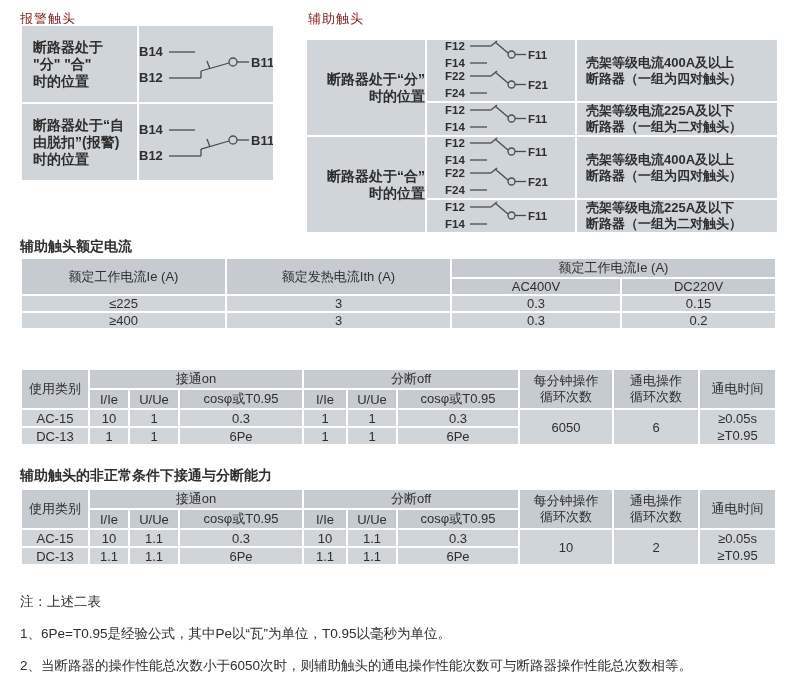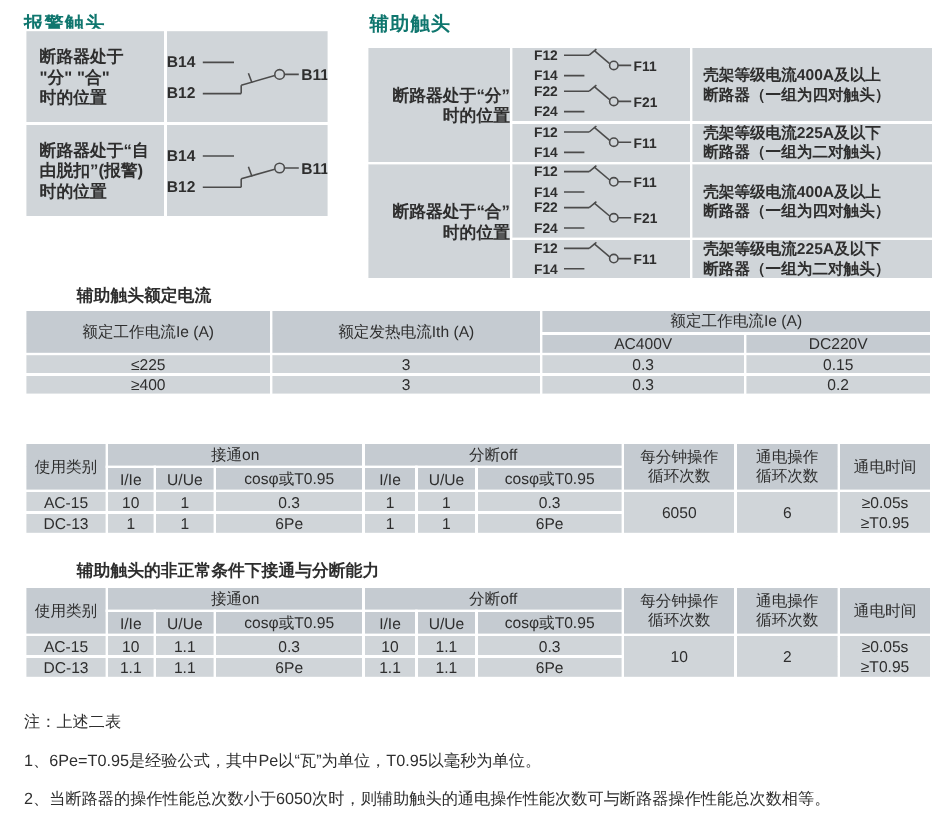--- a/index.html
+++ b/index.html
@@ -1,21 +1,21 @@
 <!DOCTYPE html>
 <html><head>
 <meta charset="utf-8">
 <style>
   * { box-sizing: border-box; }
   html,body { margin:0; padding:0; background:#fff; }
   body { font-family:"Liberation Sans","DejaVu Sans",sans-serif; }
   .page { position:relative; width:790px; height:682px; background:#ffffff; overflow:hidden; color:#2e2e2e; }
 
-  .sec-title { position:absolute; font-size:16px; font-weight:bold; color:#0f766e; letter-spacing:1px; }
-  .sub-title { position:absolute; font-size:14px; font-weight:bold; color:#2e2e2e;margin-left:44px; }
+  .sec-title { position:absolute; font-size:13px; font-weight:normal; color:#7f1d1d; letter-spacing:1px; }
+  .sub-title { position:absolute; font-size:14px; font-weight:bold; color:#2e2e2e; }
 
   table { border-collapse:collapse; table-layout:fixed; position:absolute; }
   td { border:2px solid #ffffff; background:#d0d5d9; text-align:center; vertical-align:middle;
        font-size:13px; color:#2e2e2e; padding:0; overflow:hidden; }
   td.h { background:#c5cbd1; }
 
   
   .alarm-tbl { left:20px; top:24px; width:253px; }
   .alarm-tbl td { height:78px; }
   .alarm-tbl td.lbl { text-align:left; padding-left:11px; font-size:14px; font-weight:bold; line-height:21px; }

